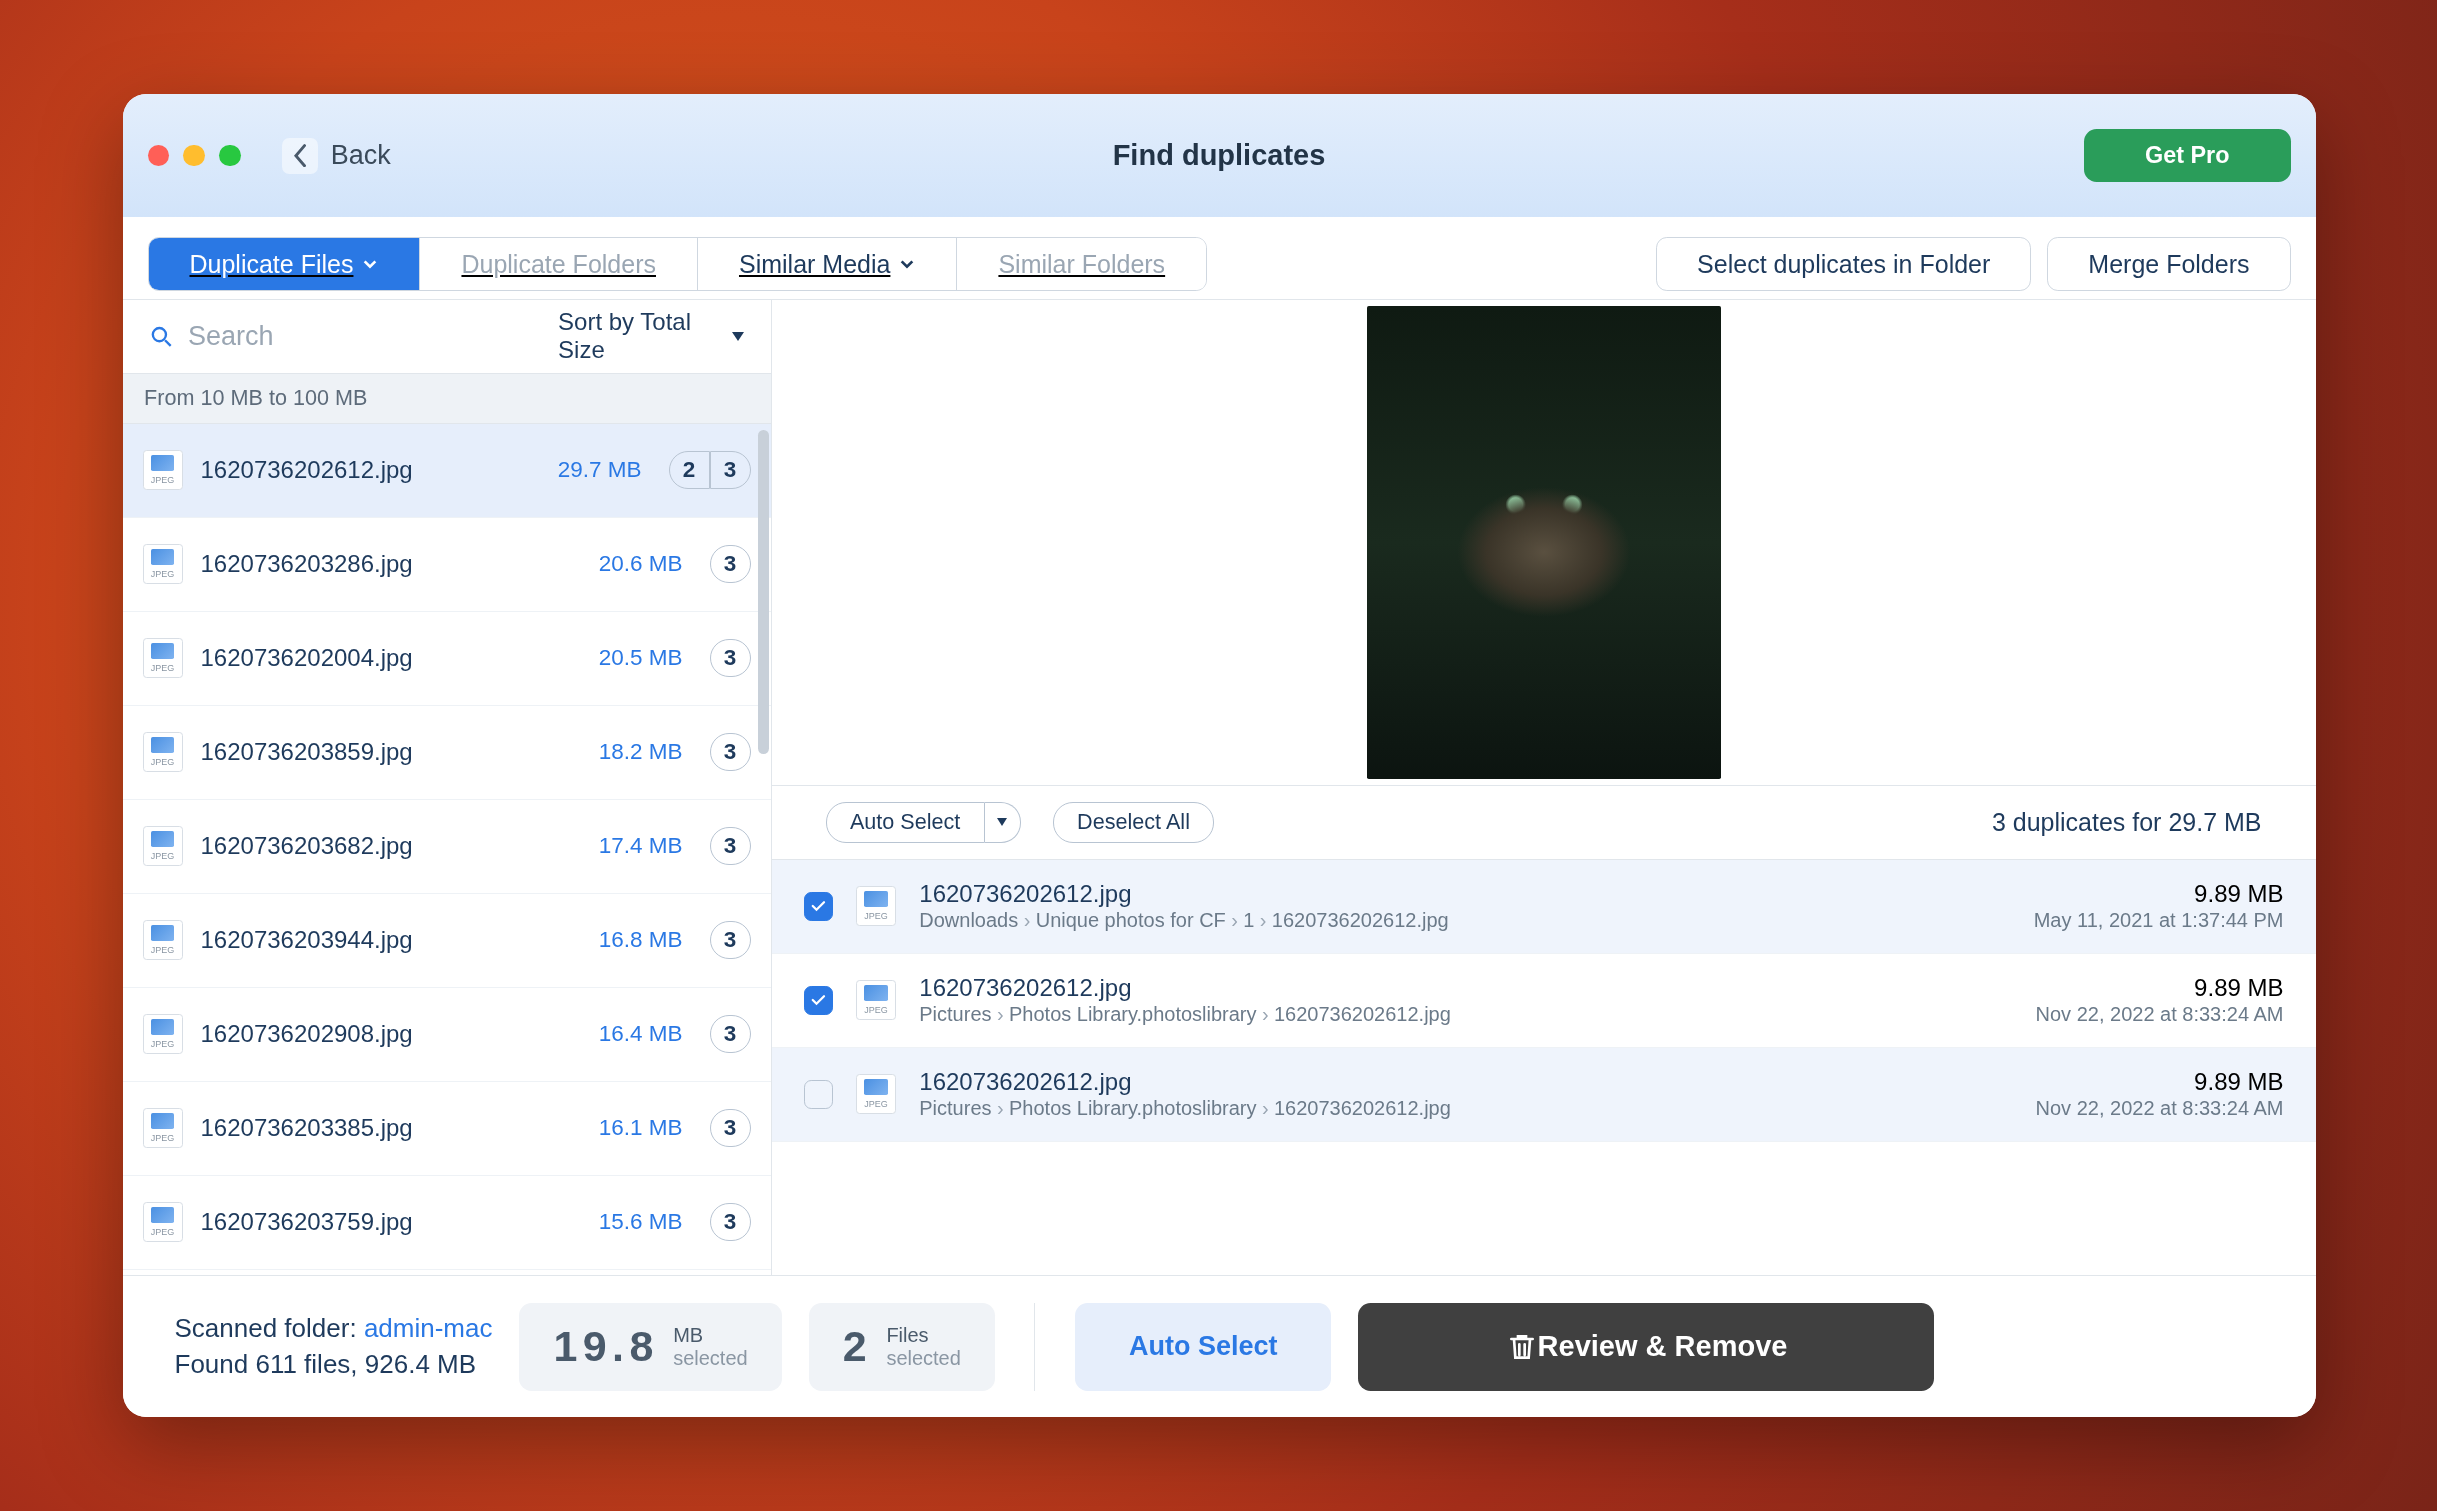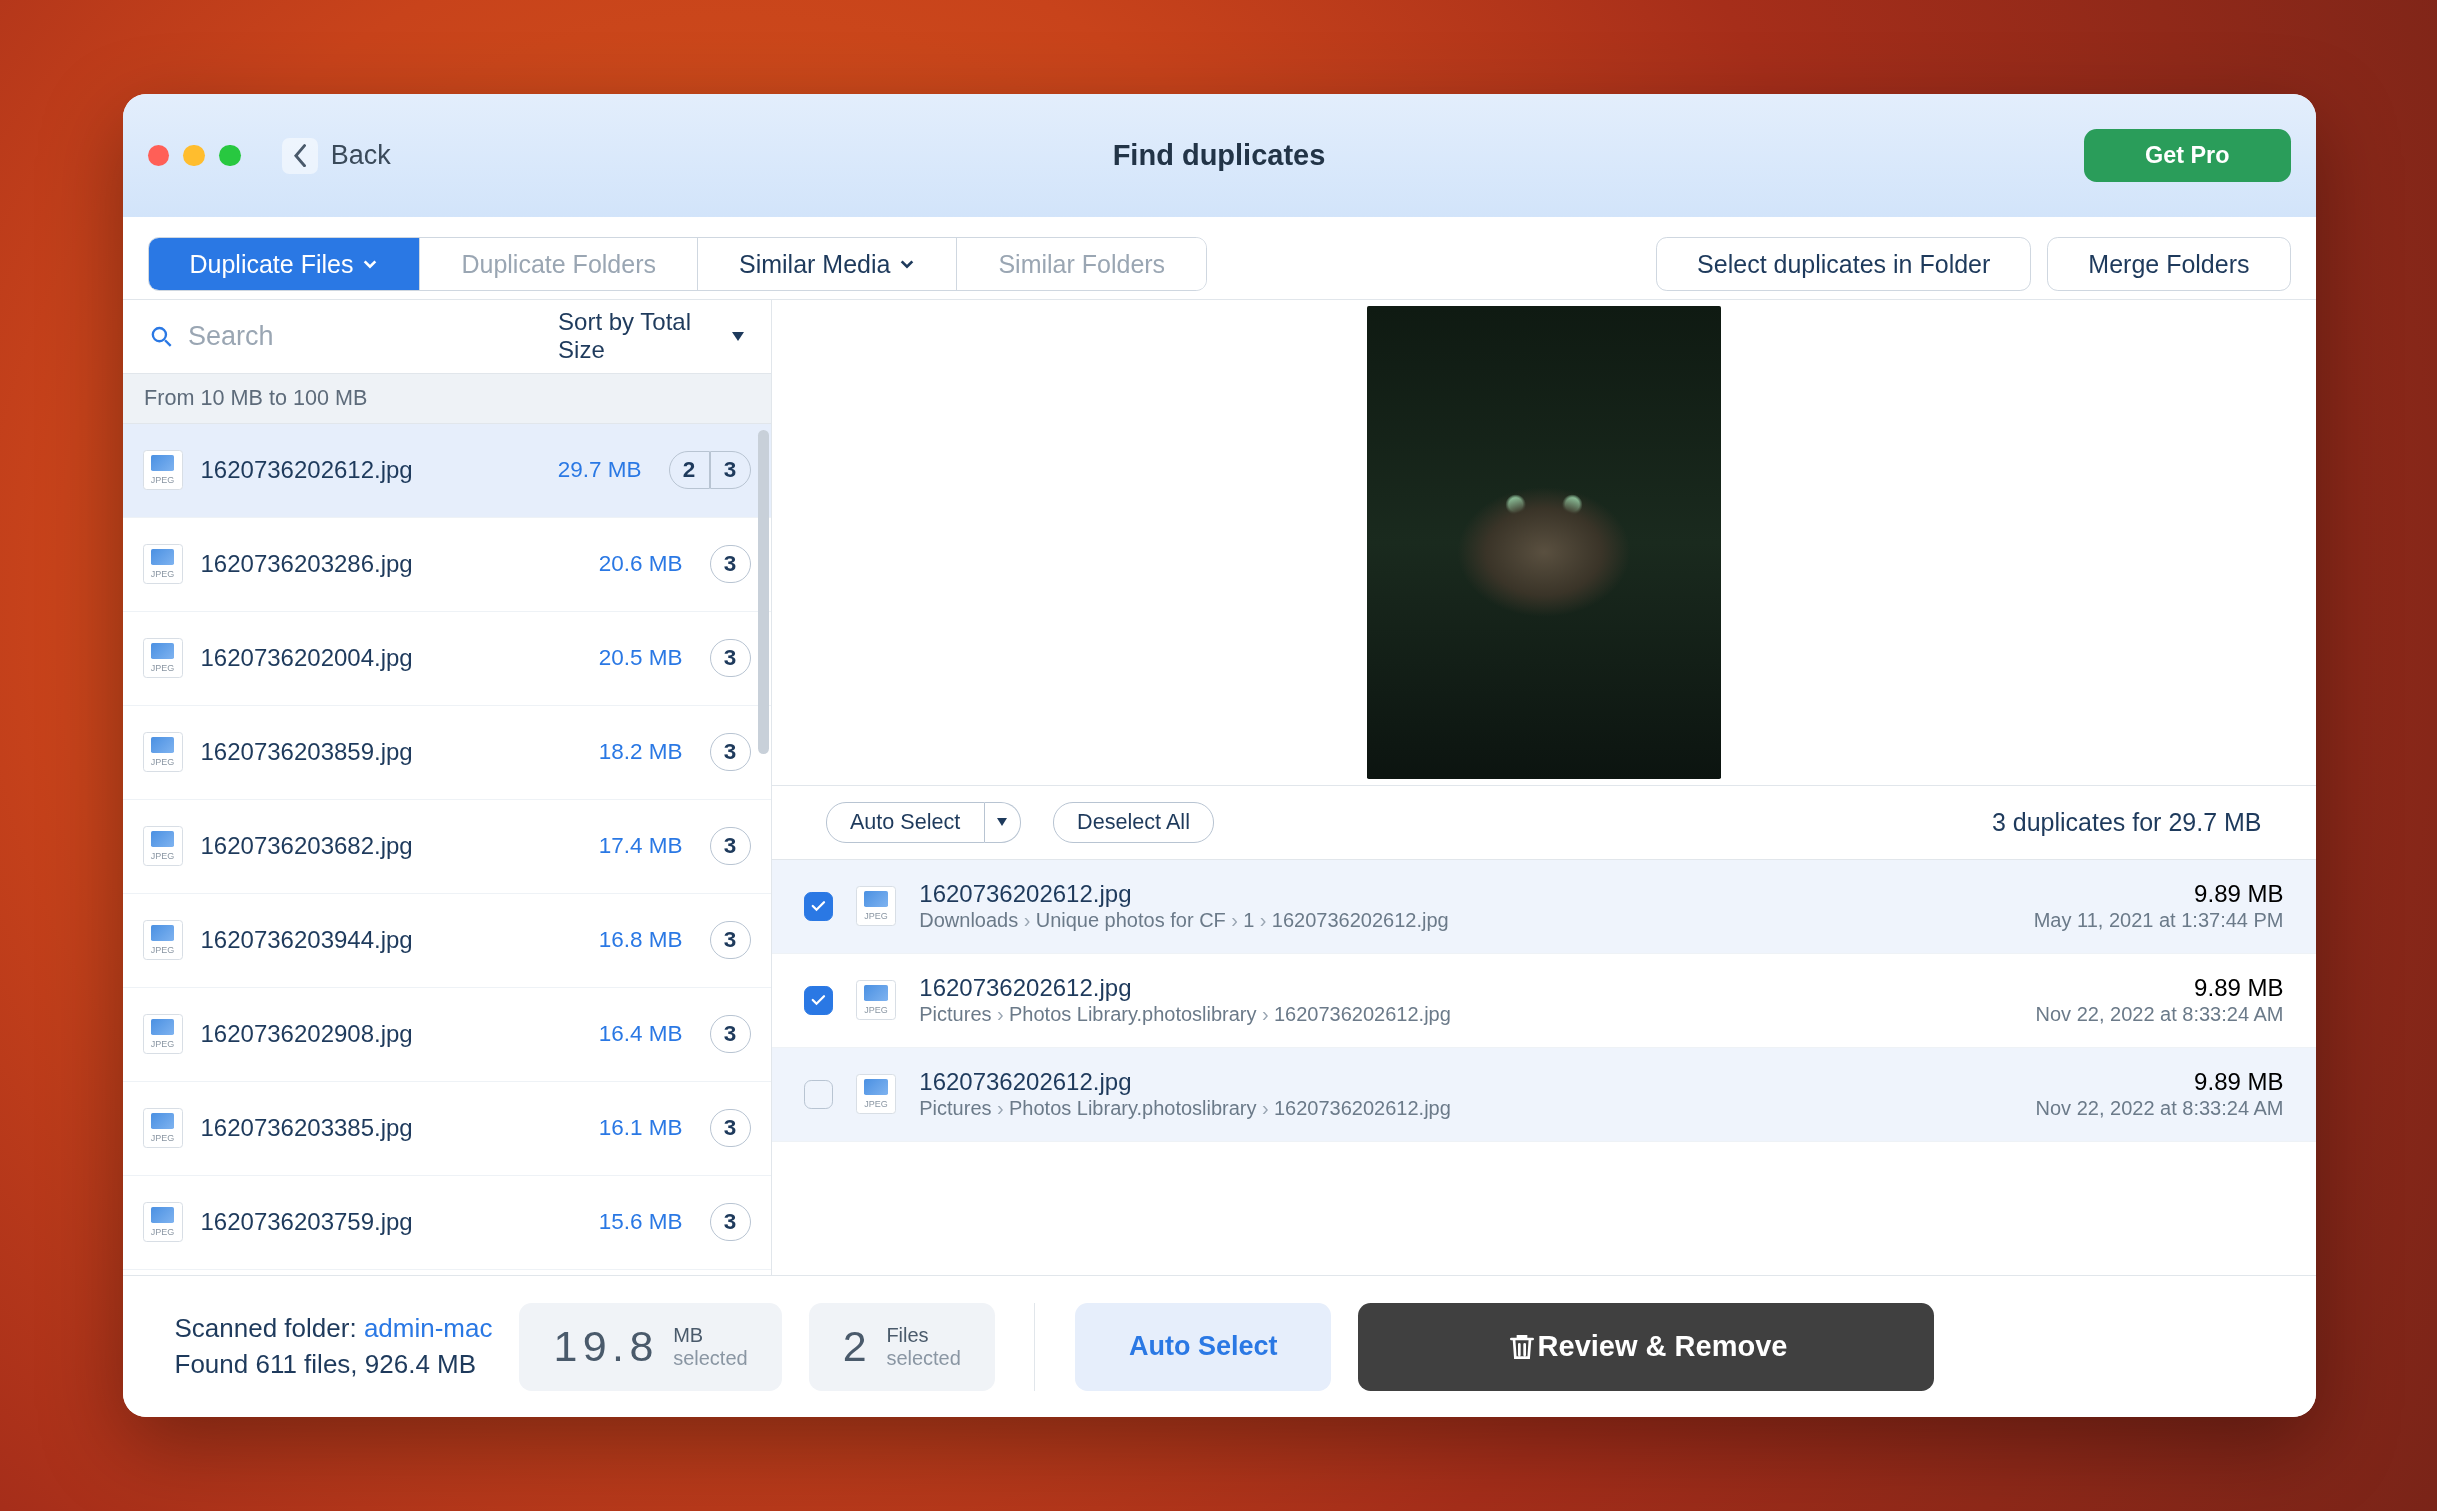--- a/index.html
+++ b/index.html
@@ -31,21 +31,21 @@
 .back-wrap { display: flex; align-items: center; gap: 12.6px; margin-left: 41px; }
 .back-chevron { width: 36px; height: 36px; border-radius: 7.2px; background: rgba(255,255,255,0.5); display:flex;align-items:center;justify-content:center;}
 .back-chevron svg { width: 14.4px; height: 23.4px; }
 .back-text { font-size: 27px; color: #3a4a5a; }
 .title-center { position:absolute; left:0; right:0; text-align:center; font-size: 29px; font-weight:600; color:#223447; pointer-events:none;}
 .getpro { margin-left:auto; background:#2a9d5a; color:#fff; font-size:23.4px; font-weight:600; padding: 12.6px 61px; border-radius: 12.6px; border:none; }
 
 .content { flex:1; display:flex; flex-direction:column; background:#fff; overflow:hidden;}
 
 .tabbar { height: 70px; display:flex; align-items:center; padding: 0 25px; border-bottom:0.9px solid #e1e6eb; gap:16px; margin-top:12.6px;}
-.tabgroup { display:flex; border:1.3px solid #cfd7e0; border-radius:10.8px; overflow:hidden; height:54px;}
+.tabgroup { display:flex; border:1.3px solid #cfd7e0; border-radius:10.8px; overflow:hidden; height:54px;text-decoration:underline;}
 .tab { padding: 0 41px; display:flex; align-items:center; gap:9px; font-size:25px; color:#9aa6b3; border-right:1.3px solid #cfd7e0; background:#fff; position:relative;}
 .tab:last-child{border-right:none;}
 .tab.active { background:#2a78e4; color:#fff; }
 .tab.avail { color:#1e3a5c; }
 .tab .chev { width:16px; height:16px; }
 .action-btn1 { margin-left:auto; height:54px; padding:0 40px; border:1.3px solid #cfd7e0; border-radius:10.8px; background:#fff; font-size:25px; color:#1e3a5c; }
 .action-btn2 { height:54px; padding:0 40px; border:1.3px solid #cfd7e0; border-radius:10.8px; background:#fff; font-size:25px; color:#1e3a5c; }
 
 .size-row { height:43px; display:flex; align-items:flex-start; padding: 0 25px; border-bottom:0.9px solid #e1e6eb;}
 .size-col { width:293px; display:flex; flex-direction:column; align-items:center; gap:3.6px;}
@@ -108,21 +108,21 @@
 .dup-meta { text-align:right; }
 .dup-size { font-size:24px; color:#000000; }
 .dup-date { font-size:20px; color:#6b7a89; margin-top:1.8px;}
 
 .footer { height:142px; border-top:0.9px solid #e1e6eb; display:flex; align-items:center; padding:0 52px; gap:27px;}
 .scan-info { display:flex; flex-direction:column; gap:5.4px; }
 .scan-line1 { font-size:26px; color:#1e3a5c; }
 .scan-line1 .link{color:#2a78e4;}
 .scan-line2 { font-size:26px; color:#1e3a5c; }
 .stat-card { background:#f0f3f7; border-radius:12.6px; height:88px; display:flex; align-items:center; padding:0 34px; gap:14.4px;}
-.stat-num { font-size:43px; color:#4a5a6b; letter-spacing:5.4px; font-weight:400;}
+.stat-num { font-size:43px; color:#4a5a6b; letter-spacing:5.4px; font-weight:700;}
 .stat-unit { display:flex; flex-direction:column; line-height:1.15;}
 .stat-unit .u1{font-size:20px;color:#4a5a6b;}
 .stat-unit .u2{font-size:20px;color:#8a96a3;}
 .vdiv{width:0.9px;height:88px;background:#e1e6eb;margin:0 12.6px;}
 .btn-auto { height:88px; padding:0 54px; background:#e6eefb; border:none; border-radius:12.6px; font-size:27px; font-weight:600; color:#2a78e4;}
 .btn-review { height:88px; flex:1; max-width:576px; background:#404040; border:none; border-radius:12.6px; font-size:29px; font-weight:600; color:#fff; display:flex; align-items:center; justify-content:center; gap:0;}
 .btn-review svg{width:32px;height:32px;}
 </style>
 </head>
 <body>

